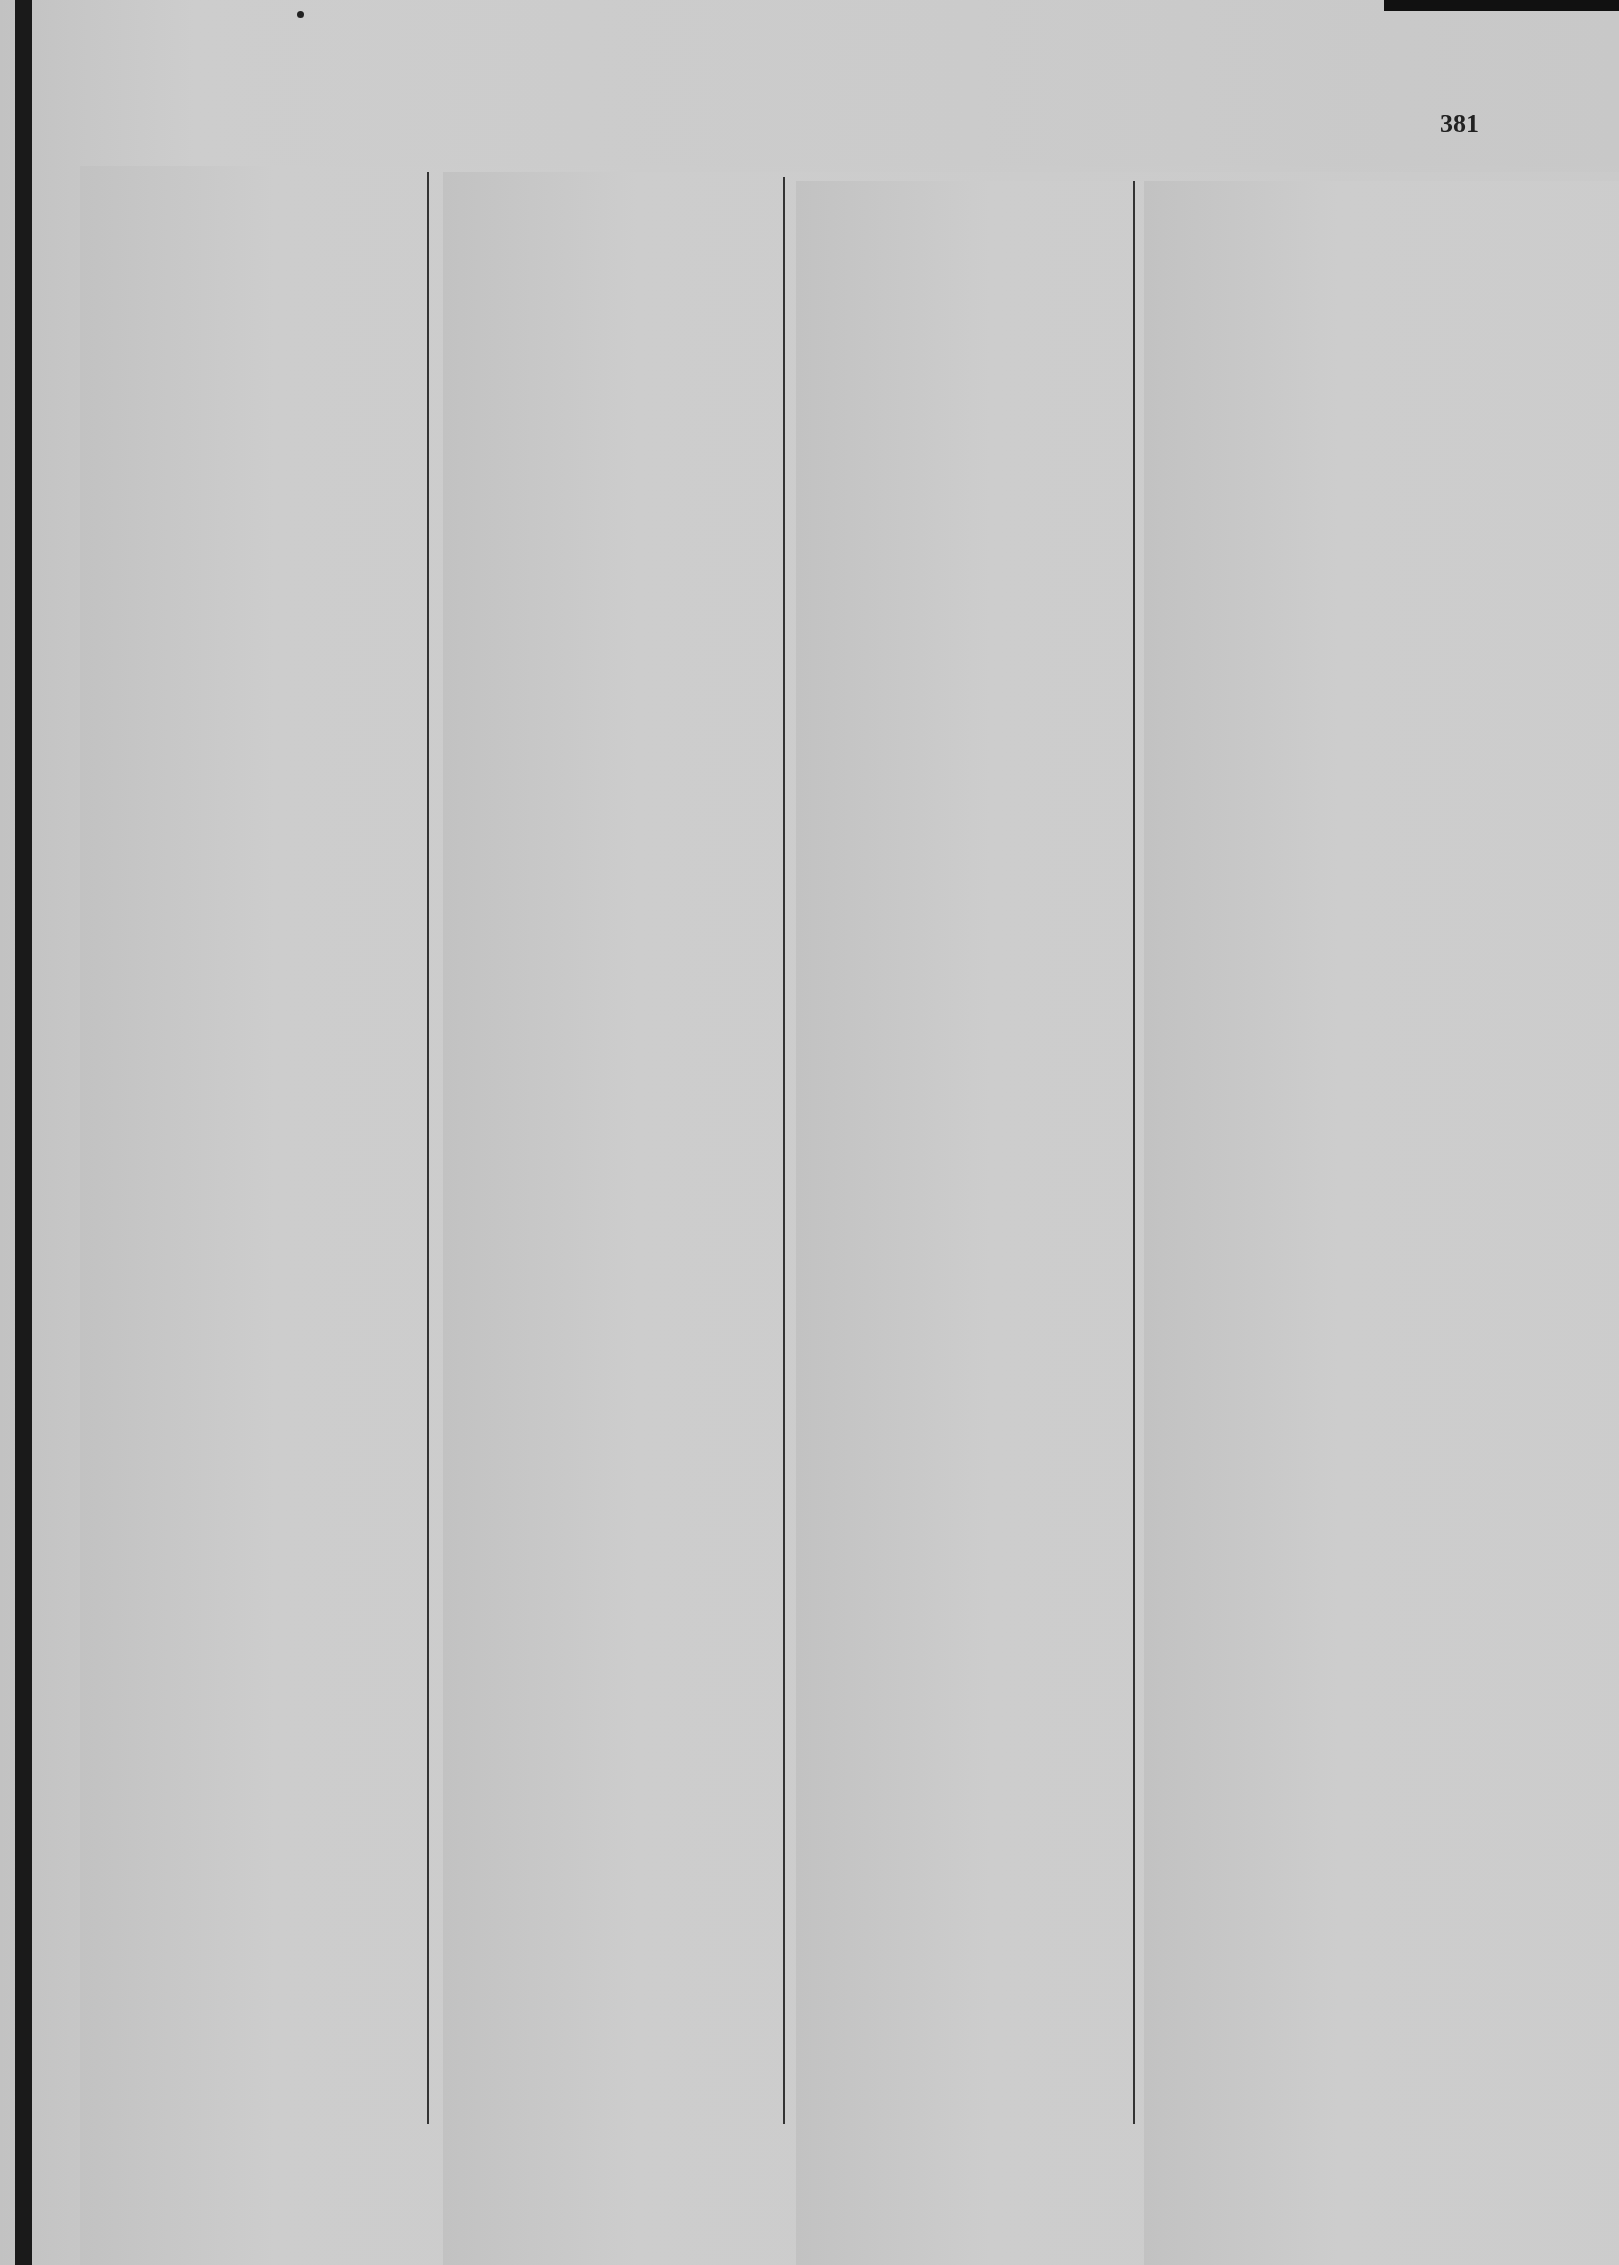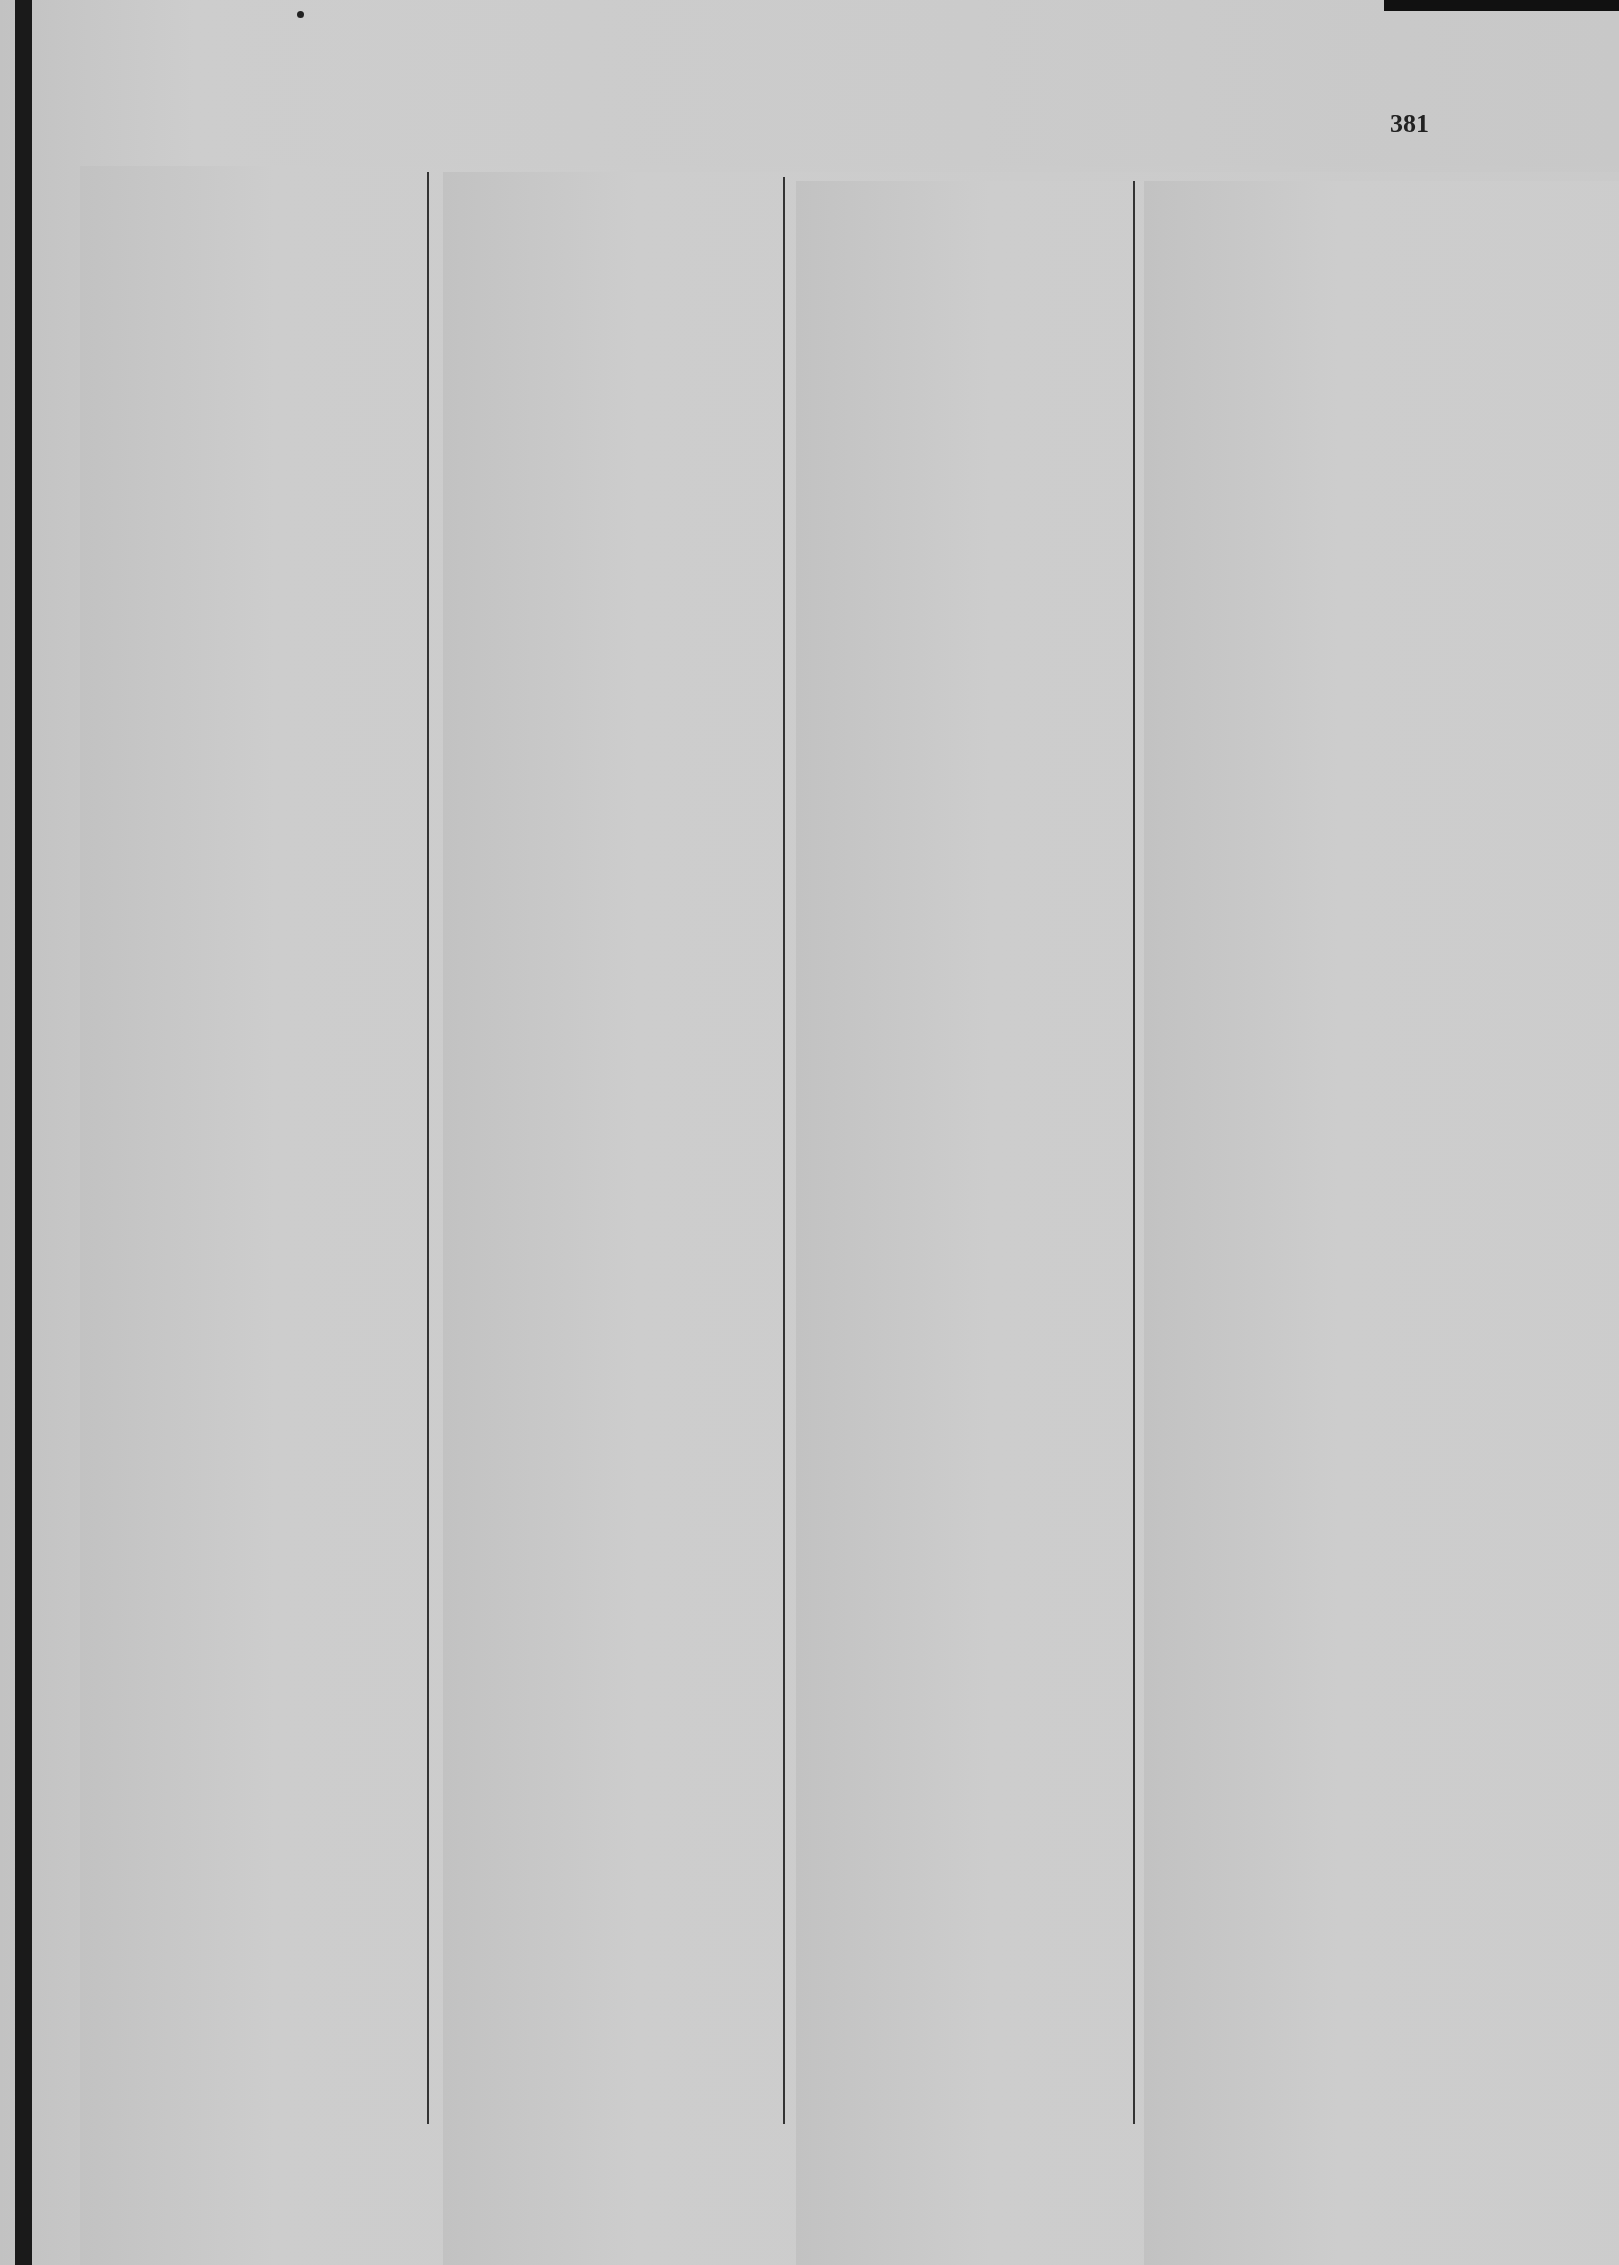--- a/index.html
+++ b/index.html
@@ -10,21 +10,21 @@
     color: #2b2b2b;
   }
   .page {
     position: absolute; left: 0; top: 0; width: 1619px; height: 2265px;
     background: linear-gradient(90deg, #c2c2c2 0%, #cdcdcd 12%, #cbcbcb 60%, #c8c8c8 100%);
   }
   .binding { position: absolute; left: 15.4px; top: 0; width: 16.3px; height: 2265px; background: #1a1a1a; }
   .top-edge { position: absolute; right: 0; top: 0; width: 235px; height: 11px; background: #111; }
   .speck { position: absolute; left: 297px; top: 11px; width: 7.2px; height: 7.2px; border-radius: 50%; background: #222; }
   .page-number {
-    position: absolute; left: 1378px; top: 109px; width: 51px; text-align: right;
+    position: absolute; left: 1428px; top: 109px; width: 51px; text-align: right;
     font-size: 26px; font-weight: bold; color: #222;
   }
   .col {
     position: absolute; top: 166px;
   }
   .col .seite {
     text-align: right; font-size: 12.7px; font-weight: bold; color: #444; height: 20px; line-height: 20px;
     padding-right: 1.8px;
   }
   .divider { position: absolute; width: 1.8px; background: #333; }

